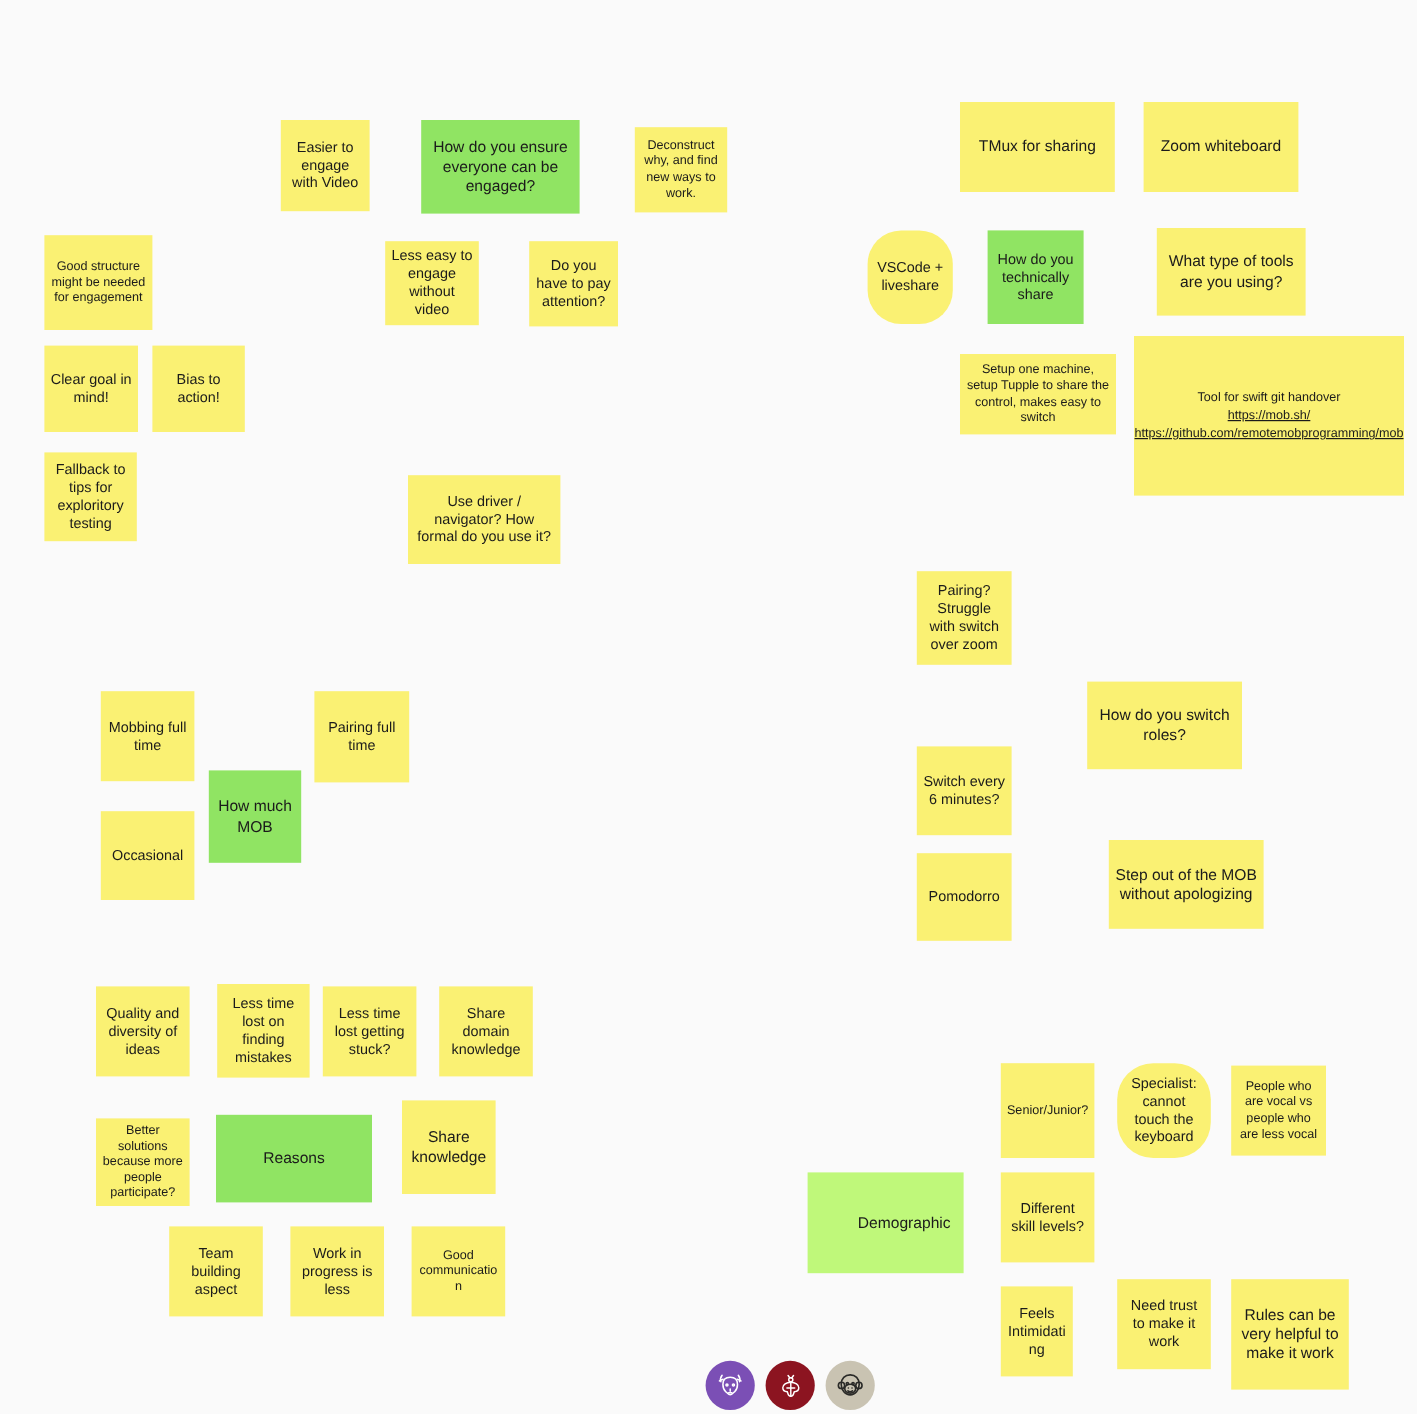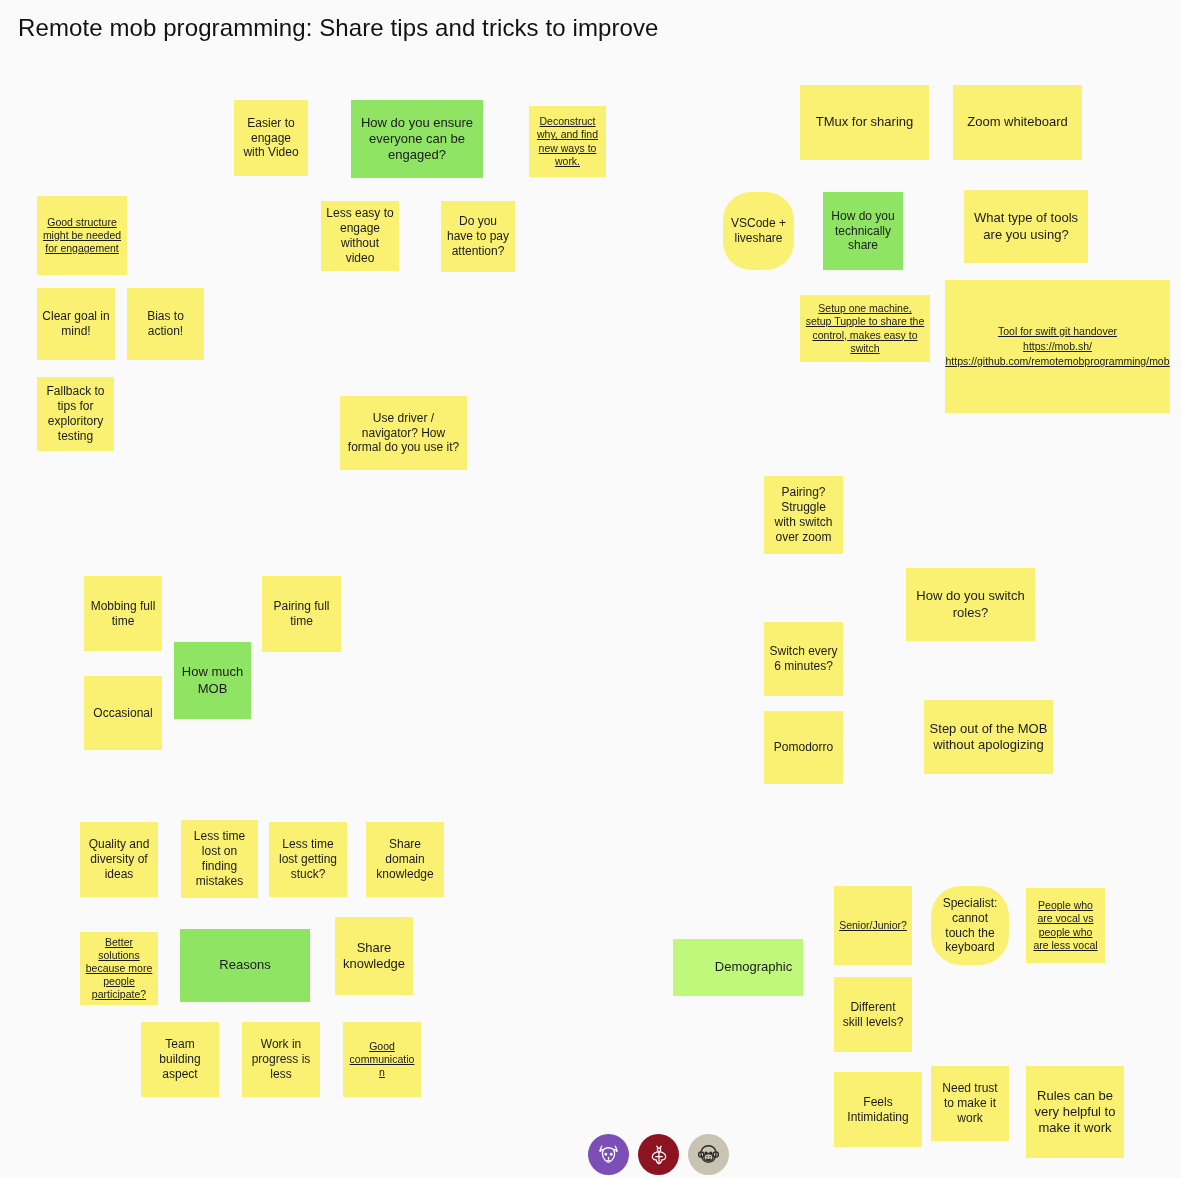--- a/index.html
+++ b/index.html
@@ -46,21 +46,21 @@
   }
   .note .note-text {
     display: block;
     width: 100%;
     white-space: pre-line;
   }
   .note-yellow { background: #faf173; }
   .note-green  { background: #90e463; }
   .note-green-light { background: #bff87a; }
 
-  .fs-sm   { font-size: 10.5px; text-decoration: underline; }
+  .fs-sm   { font-size: 10.5px; }
   .fs-md   { font-size: 12px; }
   .fs-lg   { font-size: 13px; }
 
   .link-note {
     flex-direction: column;
     justify-content: center;
     line-height: 1.45;
   }
   .link-note .lk {
     text-decoration: underline;
@@ -83,21 +83,20 @@
     display: flex;
     align-items: center;
     justify-content: center;
   }
   .avatar svg { display: block; }
 </style>
 </head>
 <body>
 
 <div id="board">
-  <div id="board-title">Remote mob programming: Share tips and tricks to improve</div>
   <div id="notes-layer">
       <div class="note note-yellow fs-md" style="left: 234px; top: 100px; width: 74px; height: 76px;">
         <span class="note-text">Easier to
 engage
 with Video</span>
       </div>
       <div class="note note-green fs-lg" style="left: 351px; top: 100px; width: 132px; height: 78px;">
         <span class="note-text">How do you ensure everyone can be engaged?</span>
       </div>
       <div class="note note-yellow fs-sm" style="left: 529px; top: 106px; width: 77px; height: 71px;">
@@ -206,27 +205,27 @@
       </div>
       <div class="note note-yellow fs-sm" style="left: 834px; top: 886px; width: 78px; height: 79px;">
         <span class="note-text">Senior/Junior?</span>
       </div>
       <div class="note note-yellow fs-md" style="left: 931px; top: 886px; width: 78px; height: 79px; border-radius: 30px;">
         <span class="note-text">Specialist: cannot touch the keyboard</span>
       </div>
       <div class="note note-yellow fs-sm" style="left: 1026px; top: 888px; width: 79px; height: 75px;">
         <span class="note-text">People who are vocal vs people who are less vocal</span>
       </div>
-      <div class="note note-green-light fs-lg" style="left: 673px; top: 939px; width: 130px; height: 57px; padding-left: 36px;">
+      <div class="note note-green-light fs-lg" style="left: 673px; top: 977px; width: 130px; height: 84px; padding-left: 36px;">
         <span class="note-text">Demographic</span>
       </div>
       <div class="note note-yellow fs-md" style="left: 834px; top: 977px; width: 78px; height: 75px;">
         <span class="note-text">Different skill levels?</span>
       </div>
-      <div class="note note-yellow fs-md" style="left: 834px; top: 1072px; width: 88px; height: 75px;">
+      <div class="note note-yellow fs-md" style="left: 834px; top: 1072px; width: 60px; height: 75px;">
         <span class="note-text">Feels Intimidating</span>
       </div>
       <div class="note note-yellow fs-md" style="left: 931px; top: 1066px; width: 78px; height: 75px;">
         <span class="note-text">Need trust to make it work</span>
       </div>
       <div class="note note-yellow fs-lg" style="left: 1026px; top: 1066px; width: 98px; height: 92px;">
         <span class="note-text">Rules can be very helpful to make it work</span>
       </div>
     </div>
   <div id="avatar-bar">

